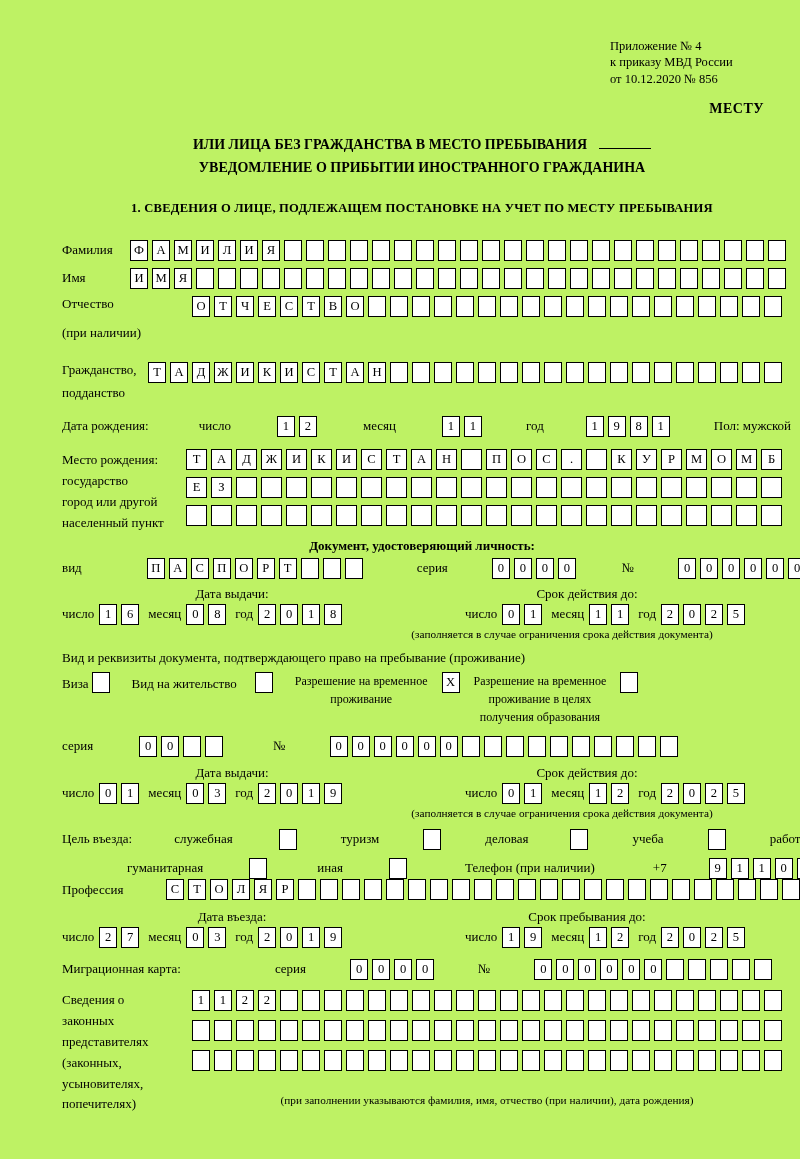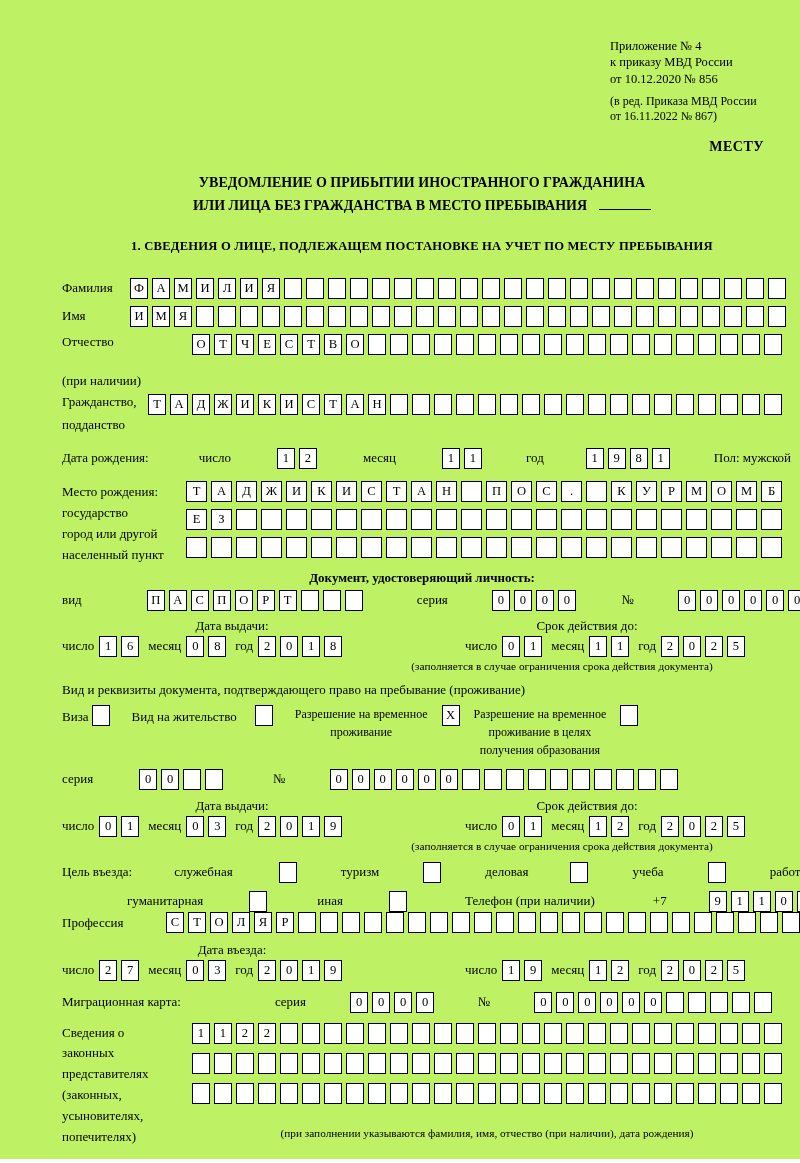--- a/index.html
+++ b/index.html
@@ -32,31 +32,27 @@
 </style>
 </head>
 <body>
 
 <div class="page">
 
   <div class="appendix">
     <div>Приложение № 4</div>
     <div>к приказу МВД России</div>
     <div>от 10.12.2020 № 856</div>
-    <div class="edition">
-      <div>(в ред. Приказа МВД России</div>
-      <div>от 16.11.2022 № 867)</div>
-    </div>
   </div>
 
   <div class="forma">МЕСТУ</div>
 
   <div class="title">
+    <div><span>ИЛИ ЛИЦА БЕЗ ГРАЖДАНСТВА В МЕСТО ПРЕБЫВАНИЯ</span><span class="uline"></span></div>
     <div>УВЕДОМЛЕНИЕ О ПРИБЫТИИ ИНОСТРАННОГО ГРАЖДАНИНА</div>
-    <div><span>ИЛИ ЛИЦА БЕЗ ГРАЖДАНСТВА В МЕСТО ПРЕБЫВАНИЯ</span><span class="uline"></span></div>
   </div>
 
   <div class="sect">1. СВЕДЕНИЯ О ЛИЦЕ, ПОДЛЕЖАЩЕМ ПОСТАНОВКЕ НА УЧЕТ ПО МЕСТУ ПРЕБЫВАНИЯ</div>
 
   <div class="row" style="margin-top:24px">
     <div class="lbl w68">Фамилия</div>
     <div class="cells">
         <span class="cell">Ф</span>
         <span class="cell">А</span>
         <span class="cell">М</span>
@@ -122,21 +118,21 @@
         <span class="cell"></span>
         <span class="cell"></span>
         <span class="cell"></span>
         <span class="cell"></span>
       </div>
   </div>
 
   <div class="row" style="margin-top:7px">
     <div class="lbl">
       <div>Отчество</div>
-      <div style="margin-top:22px">(при наличии)</div>
+      <div style="margin-top:12px">(при наличии)</div>
     </div>
     <div class="cells ml-auto">
         <span class="cell">О</span>
         <span class="cell">Т</span>
         <span class="cell">Ч</span>
         <span class="cell">Е</span>
         <span class="cell">С</span>
         <span class="cell">Т</span>
         <span class="cell">В</span>
         <span class="cell">О</span>
@@ -155,21 +151,21 @@
         <span class="cell"></span>
         <span class="cell"></span>
         <span class="cell"></span>
         <span class="cell"></span>
         <span class="cell"></span>
         <span class="cell"></span>
         <span class="cell"></span>
       </div>
   </div>
 
-  <div class="row" style="margin-top:4px">
+  <div class="row" style="margin-top:20px">
     <div class="lbl">
       <div>Гражданство,</div>
       <div style="margin-top:6px">подданство</div>
     </div>
     <div class="cells ml-auto">
         <span class="cell">Т</span>
         <span class="cell">А</span>
         <span class="cell">Д</span>
         <span class="cell">Ж</span>
         <span class="cell">И</span>
@@ -599,20 +595,21 @@
         <span class="cell"></span>
         <span class="cell"></span>
         <span class="cell"></span>
         <span class="cell"></span>
         <span class="cell"></span>
       </div>
   </div>
 
   <div class="row" style="margin-top:9px">
     <div class="half-l">Дата въезда:</div>
+    <div class="half-r">Срок пребывания до:</div>
   </div>
 
   <div class="row ac" style="margin-top:2px;justify-content:space-between">
     <div class="dg">
       <span class="lbl">число</span>
       <span class="cells">
           <span class="cell">2</span>
           <span class="cell">7</span>
         </span>
       <span class="lbl">месяц</span>

